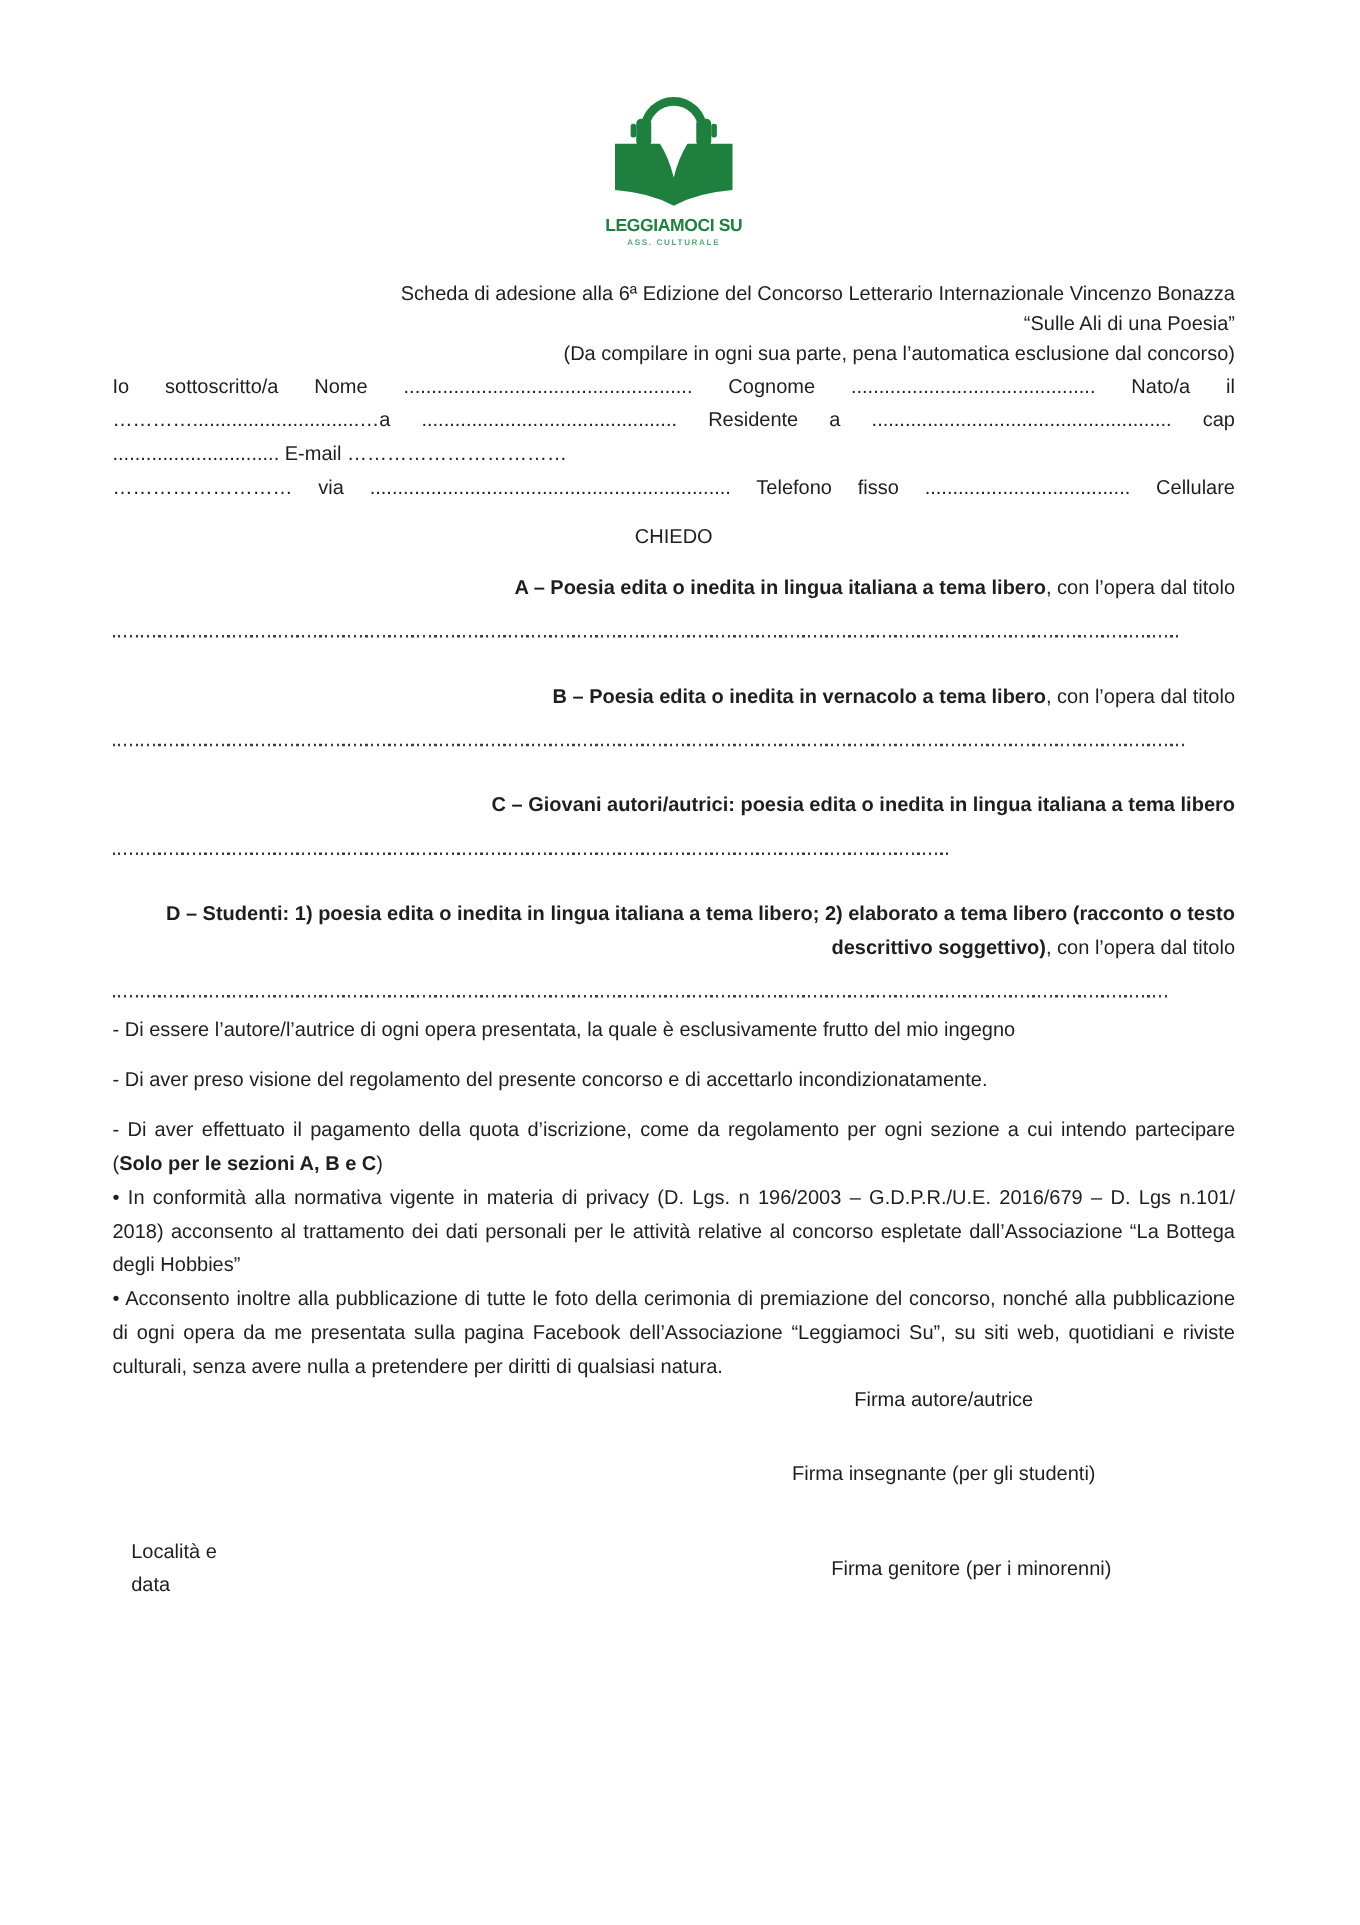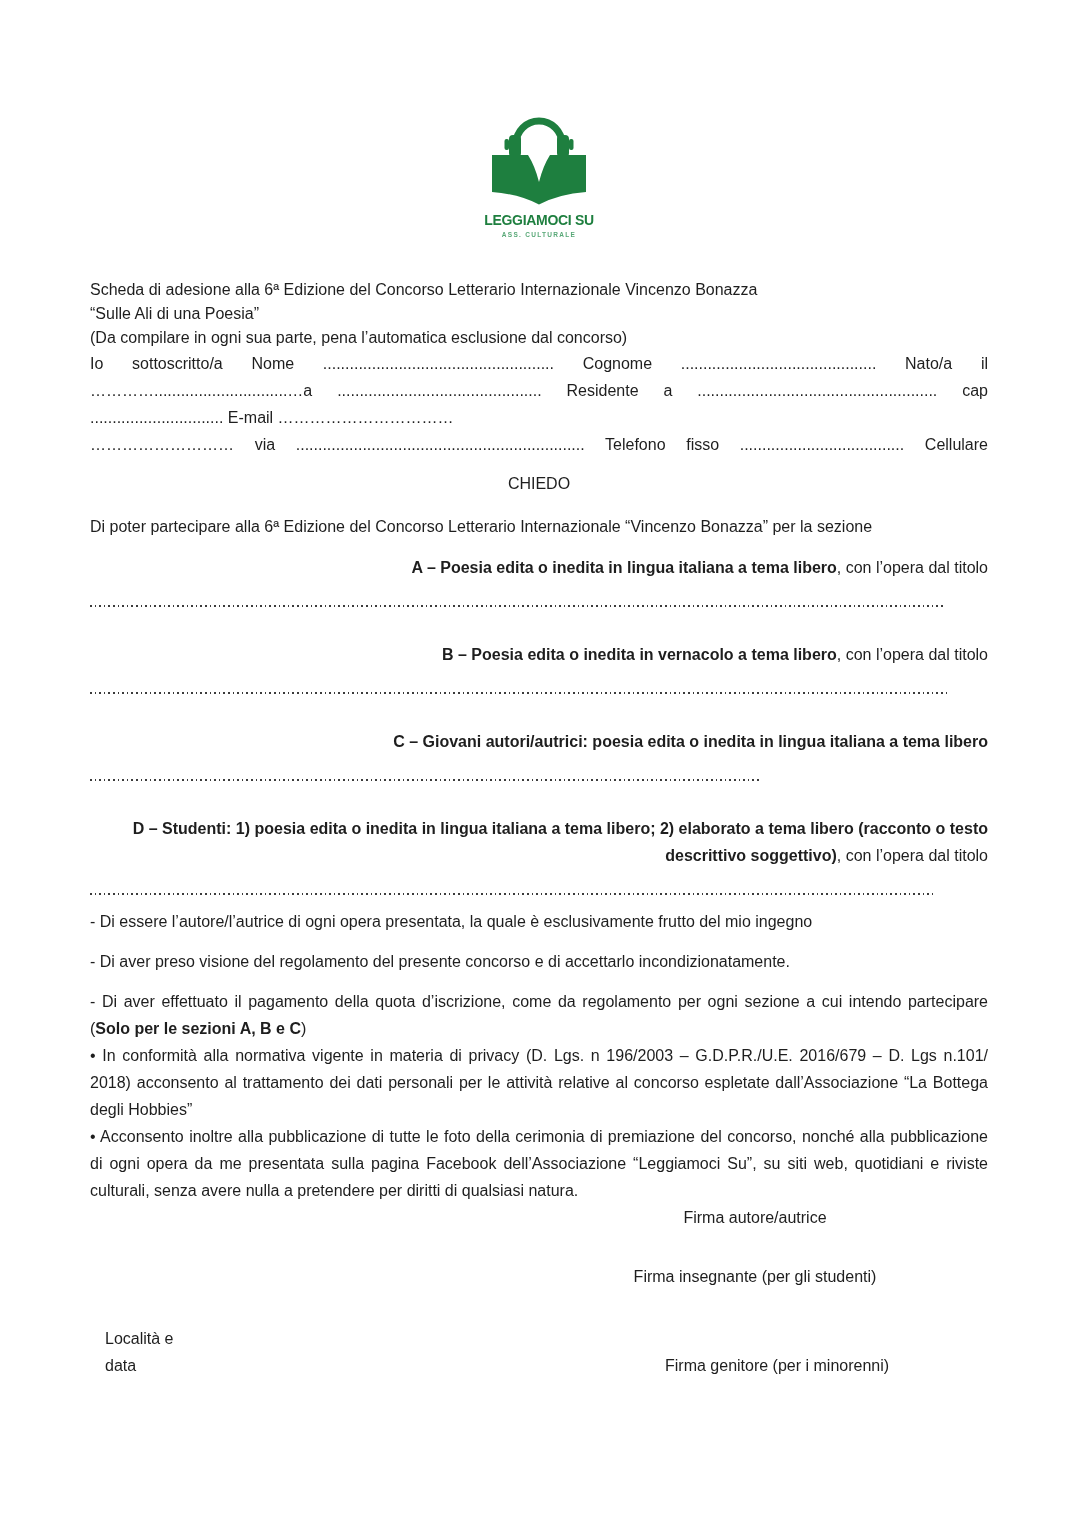--- a/index.html
+++ b/index.html
@@ -4,27 +4,27 @@
 <style>
   html,body { margin:0; padding:0; background:#ffffff; }
   .page {
     position:relative; width:1088px; height:1540px; background:#ffffff;
     font-family:"Liberation Sans","DejaVu Sans",sans-serif;
     color:#1e1e1e; font-size:16px; overflow:hidden; margin:0 auto;
   }
   .content { padding:0 100px 0 90px; }
 
   
-  .logo-wrap { text-align:center; padding-top:108px; }
+  .logo-wrap { text-align:center; padding-top:68px; }
   .logo-icon { width:110px; height:100px; display:block; margin:0 auto; }
   .logo-name { color:#1e7f3f; font-weight:bold; font-size:14px; letter-spacing:-0.3px; margin-top:4px; }
   .logo-sub  { color:#58a877; font-weight:bold; font-size:6.5px; letter-spacing:1.3px; margin-top:3px; }
 
   
-  .header { margin-top:40px; text-align:left; line-height:24px; }
+  .header { margin-top:26px; text-align:right; line-height:24px; }
 
   
   .personal { line-height:27px; }
   .pline { text-align:justify; text-align-last:justify; }
   .pline.last { text-align:left; text-align-last:left; }
 
   .center-head { text-align:center; margin-top:12px; line-height:27px; }
   .center-head.dich { margin-top:24px; }
   .intro { margin:16px 0 0 0; line-height:27px; }
 
@@ -40,21 +40,21 @@
   .w-a { width:95%; } .w-b { width:95.5%; } .w-c { width:74.5%; } .w-d { width:94%; }
 
   
   .decl { margin:13px 0 0 0; text-align:justify; line-height:27px; }
   .decl.joined { margin-top:0; }
 
   
   .sig-center { margin-left:450px; width:430px; text-align:center; line-height:27px; }
   .sig-author { }
   .sig-teacher { margin-top:32px; }
-  .sig-last { margin-top:35px; display:flex; align-items:flex-end; line-height:27px;gap:28px; }
+  .sig-last { margin-top:35px; display:flex; align-items:center; line-height:27px;gap:28px; }
   .place { margin-left:15px; }
   .sig-last .sig-center { margin-left:331px; } 
 </style>
 </head>
 <body>
 
 <div class="page">
   <div class="content">
 
     <div class="logo-wrap">
@@ -79,21 +79,20 @@
     </div>
 
     <div class="personal">
       <div class="pline">Io sottoscritto/a Nome .................................................... Cognome ............................................ Nato/a il</div>
       <div class="pline">…………..............................…a .............................................. Residente a ...................................................... cap</div>
       <div class="pline last">.............................. E-mail ……………………………</div>
       <div class="pline">……………………… via ................................................................. Telefono fisso ..................................... Cellulare</div>
     </div>
 
     <div class="center-head">CHIEDO</div>
-    <p class="intro">Di poter partecipare alla 6ª Edizione del Concorso Letterario Internazionale “Vincenzo Bonazza” per la sezione</p>
 
     <div class="section first">
       <p class="sec-head"><span class="b">A – Poesia edita o inedita in lingua italiana a tema libero</span><span>, con l’opera dal titolo</span></p>
       <div class="dotline w-a"></div>
     </div>
 
     <div class="section">
       <p class="sec-head"><span class="b">B – Poesia edita o inedita in vernacolo a tema libero</span><span>, con l’opera dal titolo</span></p>
       <div class="dotline w-b"></div>
     </div>

